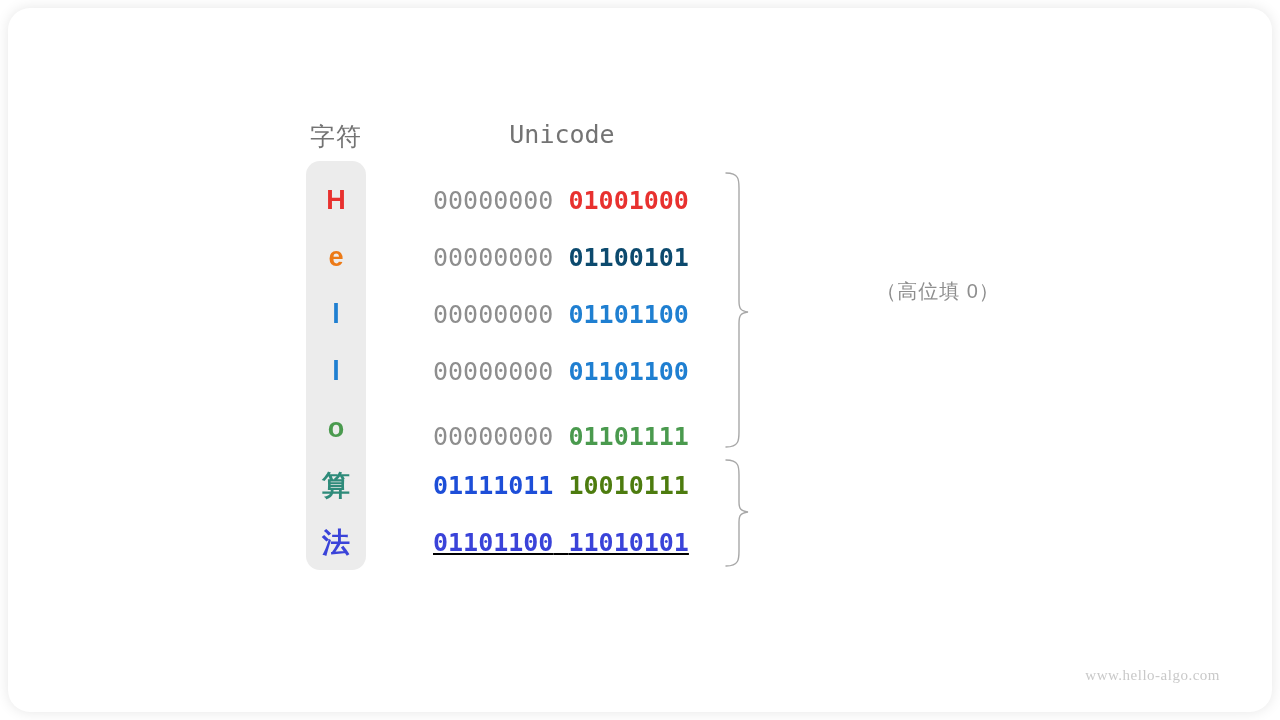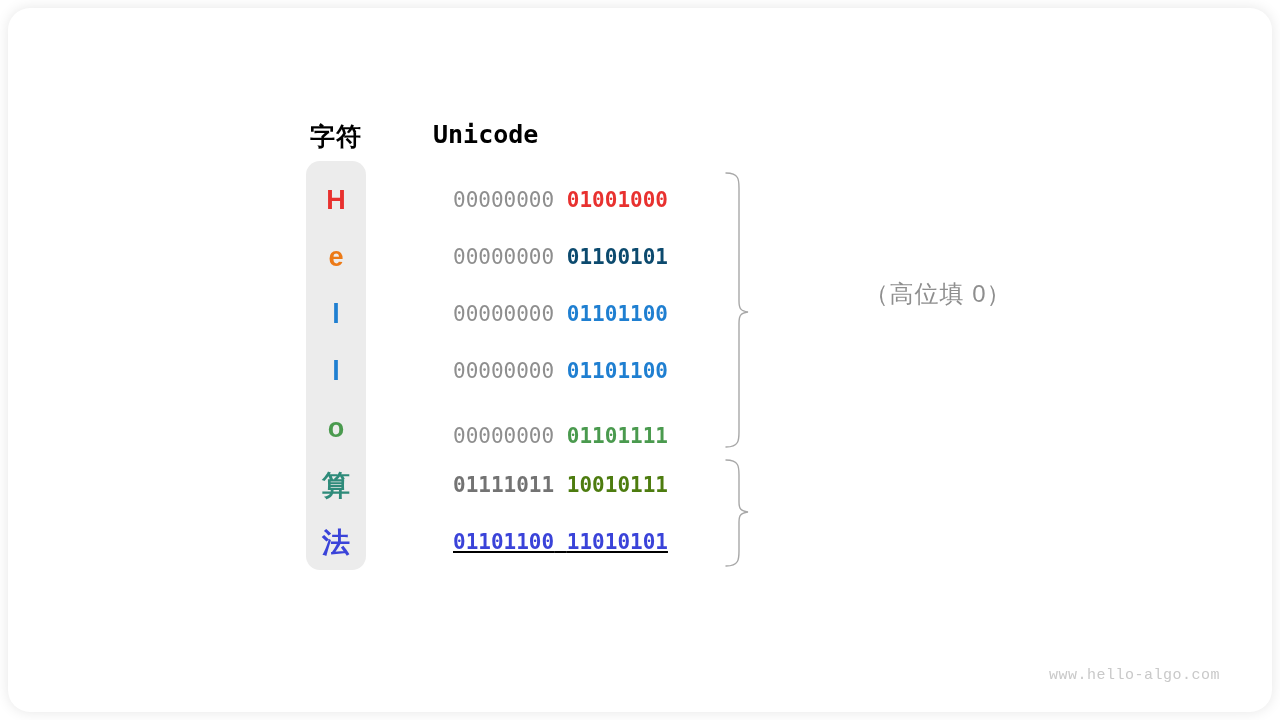--- a/index.html
+++ b/index.html
@@ -32,37 +32,37 @@
     position: absolute;
     left: 0;
     top: 0;
     width: 1264px;
     height: 704px;
   }
 
   
   .col-header {
     position: absolute;
-    font-weight: bold;
-    color: #000000;
+    font-weight: normal;
+    color: #737373;
     white-space: nowrap;
   }
   #header-char {
     left: 298px;
     top: 112px;
     width: 60px;
     text-align: center;
     font-size: 25px;
     letter-spacing: 1px;
   }
   #header-unicode {
     left: 425px;
     top: 112px;
     width: 258px;
-    text-align: left;
+    text-align: center;
     font-family: "DejaVu Sans Mono", "Liberation Mono", monospace;
     font-size: 25px;
   }
 
   
   #char-column-bg {
     position: absolute;
     left: 298px;
     top: 153px;
     width: 60px;
@@ -84,23 +84,22 @@
     font-size: 28px;
   }
   .row-bits {
     position: absolute;
     left: 425px;
     width: 258px;
     height: 57px;
     line-height: 57px;
     text-align: left;
     font-family: "DejaVu Sans Mono", "Liberation Mono", monospace;
-    font-size: 21px;
+    font-size: 25px;
     white-space: pre;
-    margin-left: 20px;
   }
   .byte-pad {
     color: #8e8e8e;
     font-weight: normal;
   }
   .byte-sig {
     font-weight: bold;
   }
 
   
@@ -118,42 +117,42 @@
     position: absolute;
     text-align: center;
     white-space: nowrap;
   }
   .ann-line1 {
     font-size: 22px;
     color: #3a3a3a;
     letter-spacing: 1px;
   }
   .ann-line2 {
-    font-size: 24px;
+    font-size: 20px;
     color: #8e8e8e;
     letter-spacing: 1px;
     margin-top: 8px;
   }
   #annotation-english {
     left: 760px;
     top: 262px;
     width: 340px;
   }
   #annotation-chinese {
     left: 760px;
     top: 480px;
     width: 340px;
   }
 
   
   #watermark {
     position: absolute;
     right: 52px;
     bottom: 28px;
-    font-family: Liberation Mono, monospace;
+    font-family: Liberation Serif, serif;
     font-size: 15px;
     color: #c9c9c9;
     letter-spacing: 0.5px;
   }
 </style>
 </head>
 <body>
 
 <div id="card">
   <div id="figure">
@@ -168,21 +167,21 @@
         <div class="row-bits" style="top: 164px;"><span class="byte-pad">00000000</span> <span class="byte-sig" style="color: rgb(232, 49, 47);">01001000</span></div>
         <div class="row-char" style="top: 221px; color: rgb(236, 122, 23);">e</div>
         <div class="row-bits" style="top: 221px;"><span class="byte-pad">00000000</span> <span class="byte-sig" style="color: #0c4a6e;">01100101</span></div>
         <div class="row-char" style="top: 278px; color: rgb(31, 127, 209);">l</div>
         <div class="row-bits" style="top: 278px;"><span class="byte-pad">00000000</span> <span class="byte-sig" style="color: rgb(31, 127, 209);">01101100</span></div>
         <div class="row-char" style="top: 335px; color: rgb(31, 127, 209);">l</div>
         <div class="row-bits" style="top: 335px;"><span class="byte-pad">00000000</span> <span class="byte-sig" style="color: rgb(31, 127, 209);">01101100</span></div>
         <div class="row-char" style="top: 392px; color: rgb(74, 154, 78);">o</div>
         <div class="row-bits" style="top: 400px;"><span class="byte-pad">00000000</span> <span class="byte-sig" style="color: rgb(74, 154, 78);">01101111</span></div>
         <div class="row-char cjk" style="top: 449px; color: rgb(46, 139, 122);">算</div>
-        <div class="row-bits" style="top: 449px;"><span class="byte-sig" style="color: #737373;">01111011</span> <span class="byte-sig" style="color: #4d7c0f;">10010111</span></div>
+        <div class="row-bits" style="top: 449px;"><span class="byte-sig" style="color: #1d4ed8;">01111011</span> <span class="byte-sig" style="color: #4d7c0f;">10010111</span></div>
         <div class="row-char cjk" style="top: 506px; color: rgb(58, 67, 217);">法</div>
         <div class="row-bits" style="top: 506px; text-decoration: underline;"><span class="byte-sig" style="color: rgb(58, 67, 217);">01101100</span> <span class="byte-sig" style="color: rgb(58, 67, 217);">11010101</span></div>
       </div>
 
     <svg id="braces" viewBox="0 0 1264 704" xmlns="http://www.w3.org/2000/svg">
 
       <path d="M 718 165
                C 731 165, 731 172, 731 180
                L 731 293
                C 731 301, 733 303, 740 304

